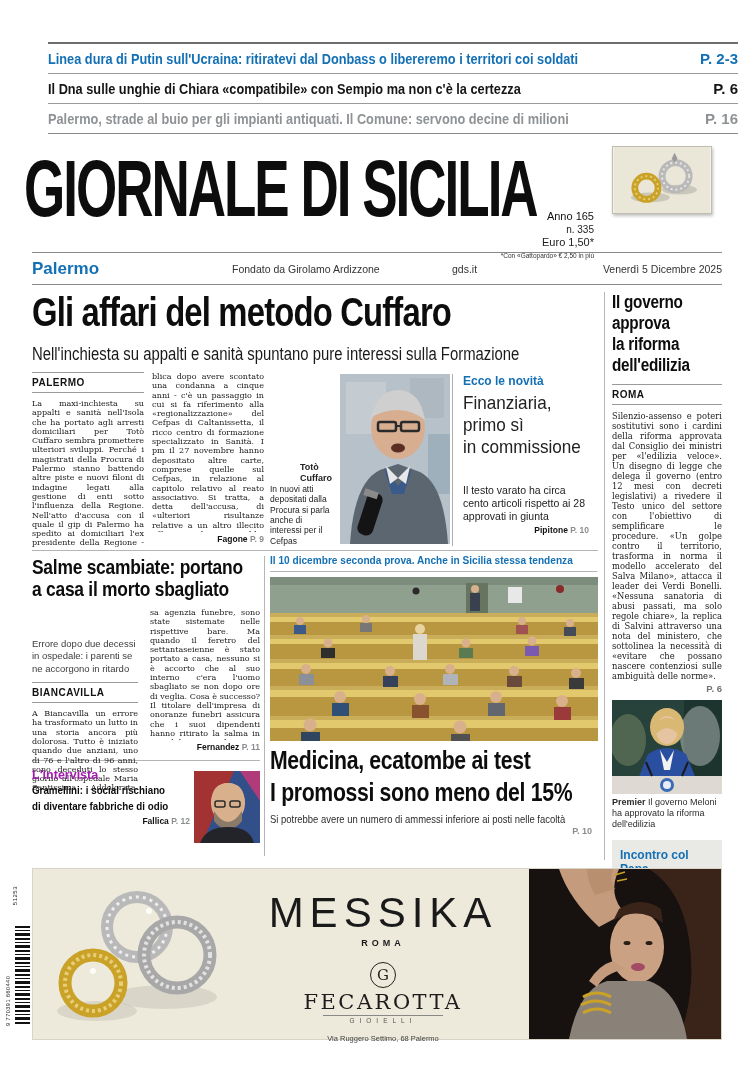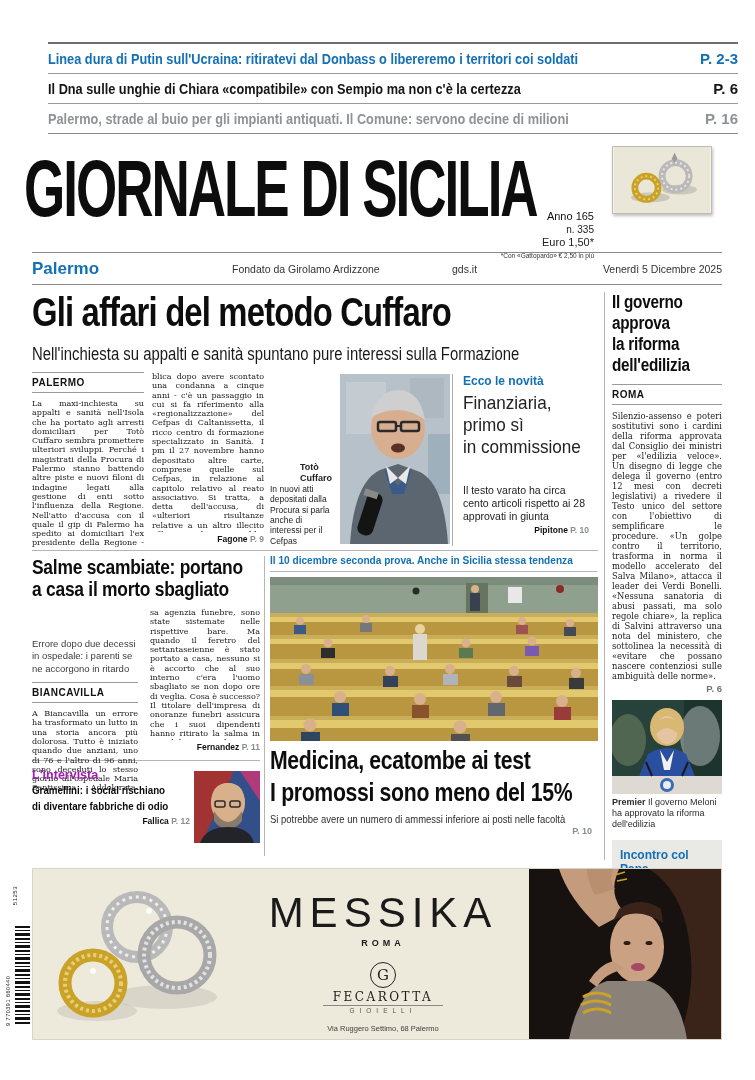--- a/index.html
+++ b/index.html
@@ -123,21 +123,21 @@
   .papa-page { text-align:right; font-weight:bold; font-size:9px; color:#8a8d90; margin-top:8px; }
 
   
   .ad { position:absolute; left:32px; top:868px; width:690px; height:172px; background:#edeadb; border:1px solid #d8d5c8; }
   .ad-rings { position:absolute; left:12px; top:10px; }
   .ad-center { position:absolute; left:205px; top:20px; width:290px; text-align:center; }
   .ad-brand { font-size:42px; letter-spacing:6px; color:#1a1a1a; font-weight:400; }
   .ad-brand-sub { font-size:9px; letter-spacing:4px; color:#1a1a1a; font-weight:bold; margin-top:1px; }
   .ad-monogram { margin:14px auto 2px auto; width:26px; height:26px; border:1.5px solid #222; border-radius:50%;
     display:flex; align-items:center; justify-content:center; font-family:"DejaVu Serif", serif; font-size:15px; color:#222; }
-  .ad-retailer { font-family:"DejaVu Serif", serif; font-size:12px; letter-spacing:2.5px; color:#1c1c1c; }
+  .ad-retailer { font-family:"DejaVu Serif", serif; font-size:21px; letter-spacing:2.5px; color:#1c1c1c; }
   .ad-retailer-sub { font-size:6.5px; letter-spacing:5px; color:#555; border-top:1px solid #888; width:120px; margin:1px auto 0 auto; padding-top:1px; }
   .ad-address { margin-top:10px; font-size:7.5px; color:#3d3d3d; }
   .ad-model { position:absolute; right:0; top:0; }
 
   
   .barcode { position:absolute; left:2px; top:884px; width:32px; height:156px; }
   .bc-issue { position:absolute; left:10px; top:2px; writing-mode:vertical-rl; transform:rotate(180deg); font-size:6px; letter-spacing:.5px; color:#222; }
   .bc-bars { position:absolute; left:13px; top:42px; width:15px; height:100px;
     background:repeating-linear-gradient(180deg,#111 0 2px,#fff 2px 4px,#111 4px 5px,#fff 5px 7px,#111 7px 10px,#fff 10px 12px); }
   .bc-num { position:absolute; left:3px; top:42px; height:100px; writing-mode:vertical-rl; transform:rotate(180deg); font-size:5.5px; color:#222; letter-spacing:.5px; }

